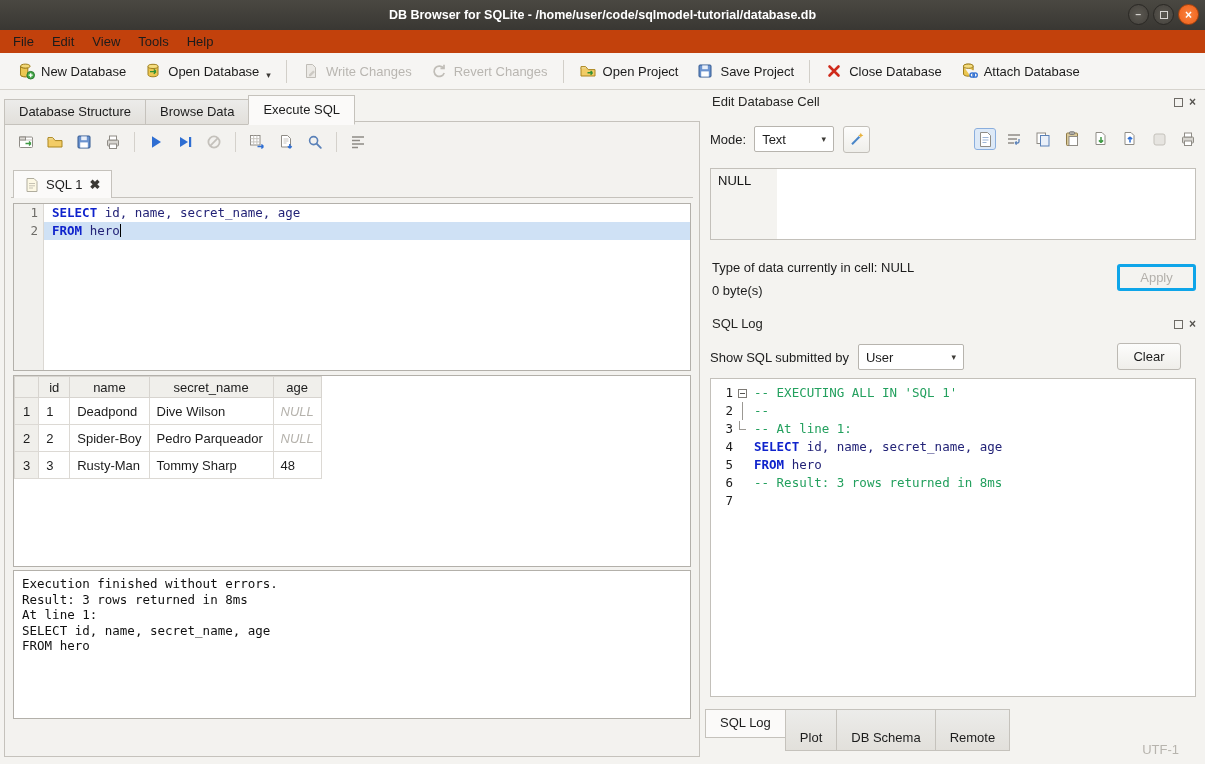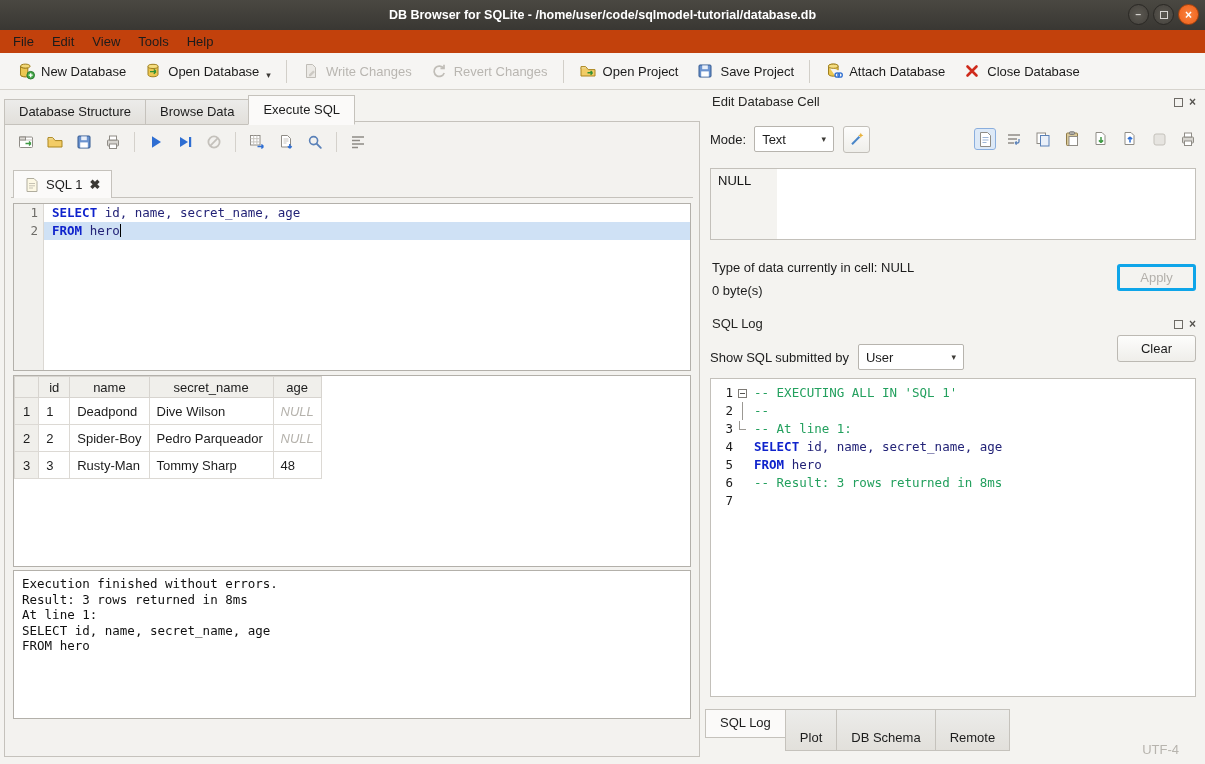--- a/index.html
+++ b/index.html
@@ -100,21 +100,21 @@
   .cell-value { position:absolute; left:7px; top:4px; font-size:13px; color:#141414; }
 
   .cell-info1 { position:absolute; left:712px; top:260px; }
   .cell-info2 { position:absolute; left:712px; top:283px; }
   .btn { display:flex; align-items:center; justify-content:center; border-radius:3px; font-size:13px; }
   .btn.disabled { position:absolute; left:1117px; top:264px; width:79px; height:27px;
     background:#f4f3f0; border:3px solid #0ea5e9; color:#b3b0ab; }
   .btn.normal { background:linear-gradient(#fdfdfc,#efeeea); border:1px solid #bcb9b3; color:#1b1b1b; }
 
   .filter-row { position:absolute; left:710px; top:342px; width:488px; height:30px; display:flex; align-items:center; }
-  .clear-btn { position:absolute; left:1117px; top:335px; width:79px; height:27px; }
+  .clear-btn { position:absolute; left:1117px; top:343px; width:64px; height:27px; }
 
   
   .log-box { position:absolute; left:710px; top:378px; width:486px; height:319px; background:#fff;
     border:1px solid #c3c0ba; font-family:"DejaVu Sans Mono", monospace; font-size:12.5px; line-height:18px;
     padding-top:5px; overflow:hidden; }
   .lrow { display:flex; height:18px; }
   .lnum { width:22px; flex:none; text-align:right; color:#1c1c1c; }
   .lfold { width:18px; flex:none; display:flex; align-items:center; justify-content:center; }
   .lcode { flex:1; white-space:pre; padding-left:3px; }
   .foldbox { width:9px; height:9px; border:1px solid #7e7b76; background:#fff; position:relative; }
@@ -213,35 +213,35 @@
             <rect x="6.2" y="3.4" width="5.6" height="3.8" fill="#e8eef8"></rect>
             <rect x="5.2" y="9.4" width="7.6" height="5.2" fill="#fff"></rect>
           </svg>
       </span>
       <span>Save Project</span>
     </div>
     <div class="tsep"></div>
     <div class="tbtn">
       <span class="icon18">
         <svg width="18" height="18" viewBox="0 0 18 18">
+            <path d="M4.5 4.5l9 9M13.5 4.5l-9 9" stroke="#cf2a1b" stroke-width="2.6" stroke-linecap="round"></path>
+          </svg>
+      </span>
+      <span>Close Database</span>
+    </div>
+    <div class="tbtn">
+      <span class="icon18">
+        <svg width="18" height="18" viewBox="0 0 18 18">
             <path d="M3.5 4.2v7.8c0 1.3 2.1 2.2 4.8 2.2.7 0 1.4-.1 2-.2M3.5 4.2c0-1.2 2.1-2.1 4.8-2.1s4.8.9 4.8 2.1v4" fill="#ecc751" stroke="#9f7f1e"></path>
             <ellipse cx="8.3" cy="4.2" rx="4.8" ry="2.1" fill="#f5dd80" stroke="#9f7f1e"></ellipse>
             <circle cx="12.2" cy="13" r="2.2" fill="none" stroke="#2e6ed2" stroke-width="1.3"></circle>
             <circle cx="15.1" cy="13" r="2.2" fill="none" stroke="#2e6ed2" stroke-width="1.3"></circle>
           </svg>
       </span>
       <span>Attach Database</span>
-    </div>
-    <div class="tbtn">
-      <span class="icon18">
-        <svg width="18" height="18" viewBox="0 0 18 18">
-            <path d="M4.5 4.5l9 9M13.5 4.5l-9 9" stroke="#cf2a1b" stroke-width="2.6" stroke-linecap="round"></path>
-          </svg>
-      </span>
-      <span>Close Database</span>
     </div>
   </div>
 
   <div class="main-tabs">
     <div class="main-tab">Database Structure</div>
     <div class="main-tab">Browse Data</div>
     <div class="main-tab active">Execute SQL</div>
   </div>
 
   <div class="left-frame">
@@ -567,15 +567,15 @@
     </div>
   </div>
 
   <div class="bottom-tabs">
     <div class="btab active">SQL Log</div>
     <div class="btab">Plot</div>
     <div class="btab">DB Schema</div>
     <div class="btab">Remote</div>
   </div>
 
-  <div class="status-enc">UTF-4</div>
+  <div class="status-enc">UTF-1</div>
 
 </div>
 
 </body></html>

